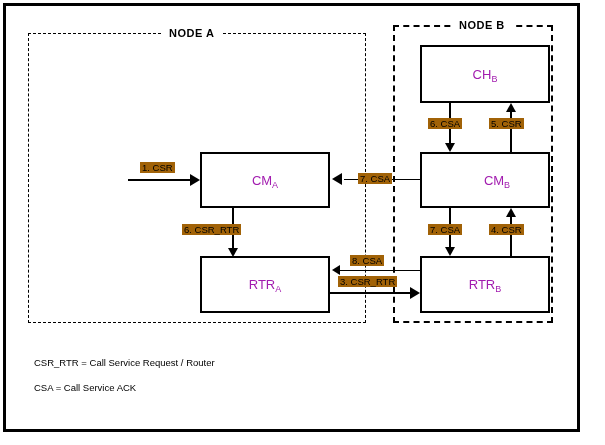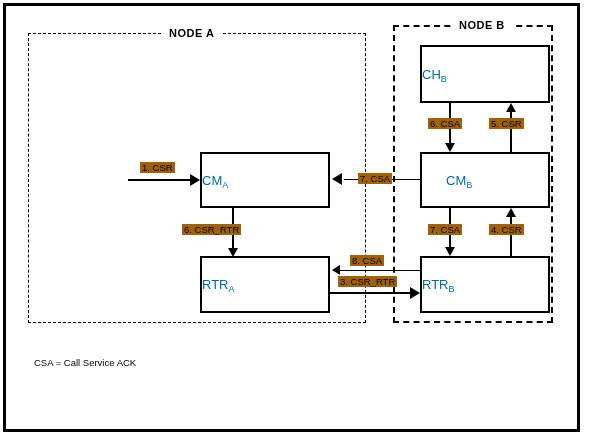--- a/index.html
+++ b/index.html
@@ -47,23 +47,23 @@
   #node-b-label{ left:452px; top:19px; }
 
   
   .comp-box{
     position:absolute;
     box-sizing:border-box;
     border:2px solid #000;
     background:#ffffff;
     display:flex;
     align-items:center;
-    justify-content:flex-start;
+    justify-content:center;
     font-size:13px;
-    color:#0369a1;
+    color:#a21caf;
     z-index:5;
   }
   .comp-box .lbl{ white-space:nowrap; }
   .comp-box .lbl sub{ font-size:9px; vertical-align:baseline; position:relative; top:3px; }
 
   #box-cha { left:40px;  top:152px; width:88px;  height:56px; }
   #box-cma { left:200px; top:152px; width:130px; height:56px; }
   #box-rtra{ left:200px; top:256px; width:130px; height:57px; }
   #box-chb { left:420px; top:45px;  width:130px; height:58px; }
   #box-cmb { left:420px; top:152px; width:130px; height:56px;padding-left:24px; }
@@ -173,16 +173,17 @@
 
   <div class="ln v" style="left:449px; top:208px; height:42px;"></div>
   <div class="arrow down" style="left:445px; top:247px;"></div>
   <div class="edge-label" style="left:428px; top:224px;">7. CSA</div>
 
   <div class="ln v" style="left:510px; top:216px; height:40px;"></div>
   <div class="arrow up" style="left:506px; top:208px;"></div>
   <div class="edge-label" style="left:489px; top:224px;">4. CSR</div>
 
   <div id="legend">
+    <div class="legend-row">CSR_RTR = Call Service Request / Router</div>
     <div class="legend-row">CSA = Call Service ACK</div>
   </div>
 
 </div>
 
 </body></html>

